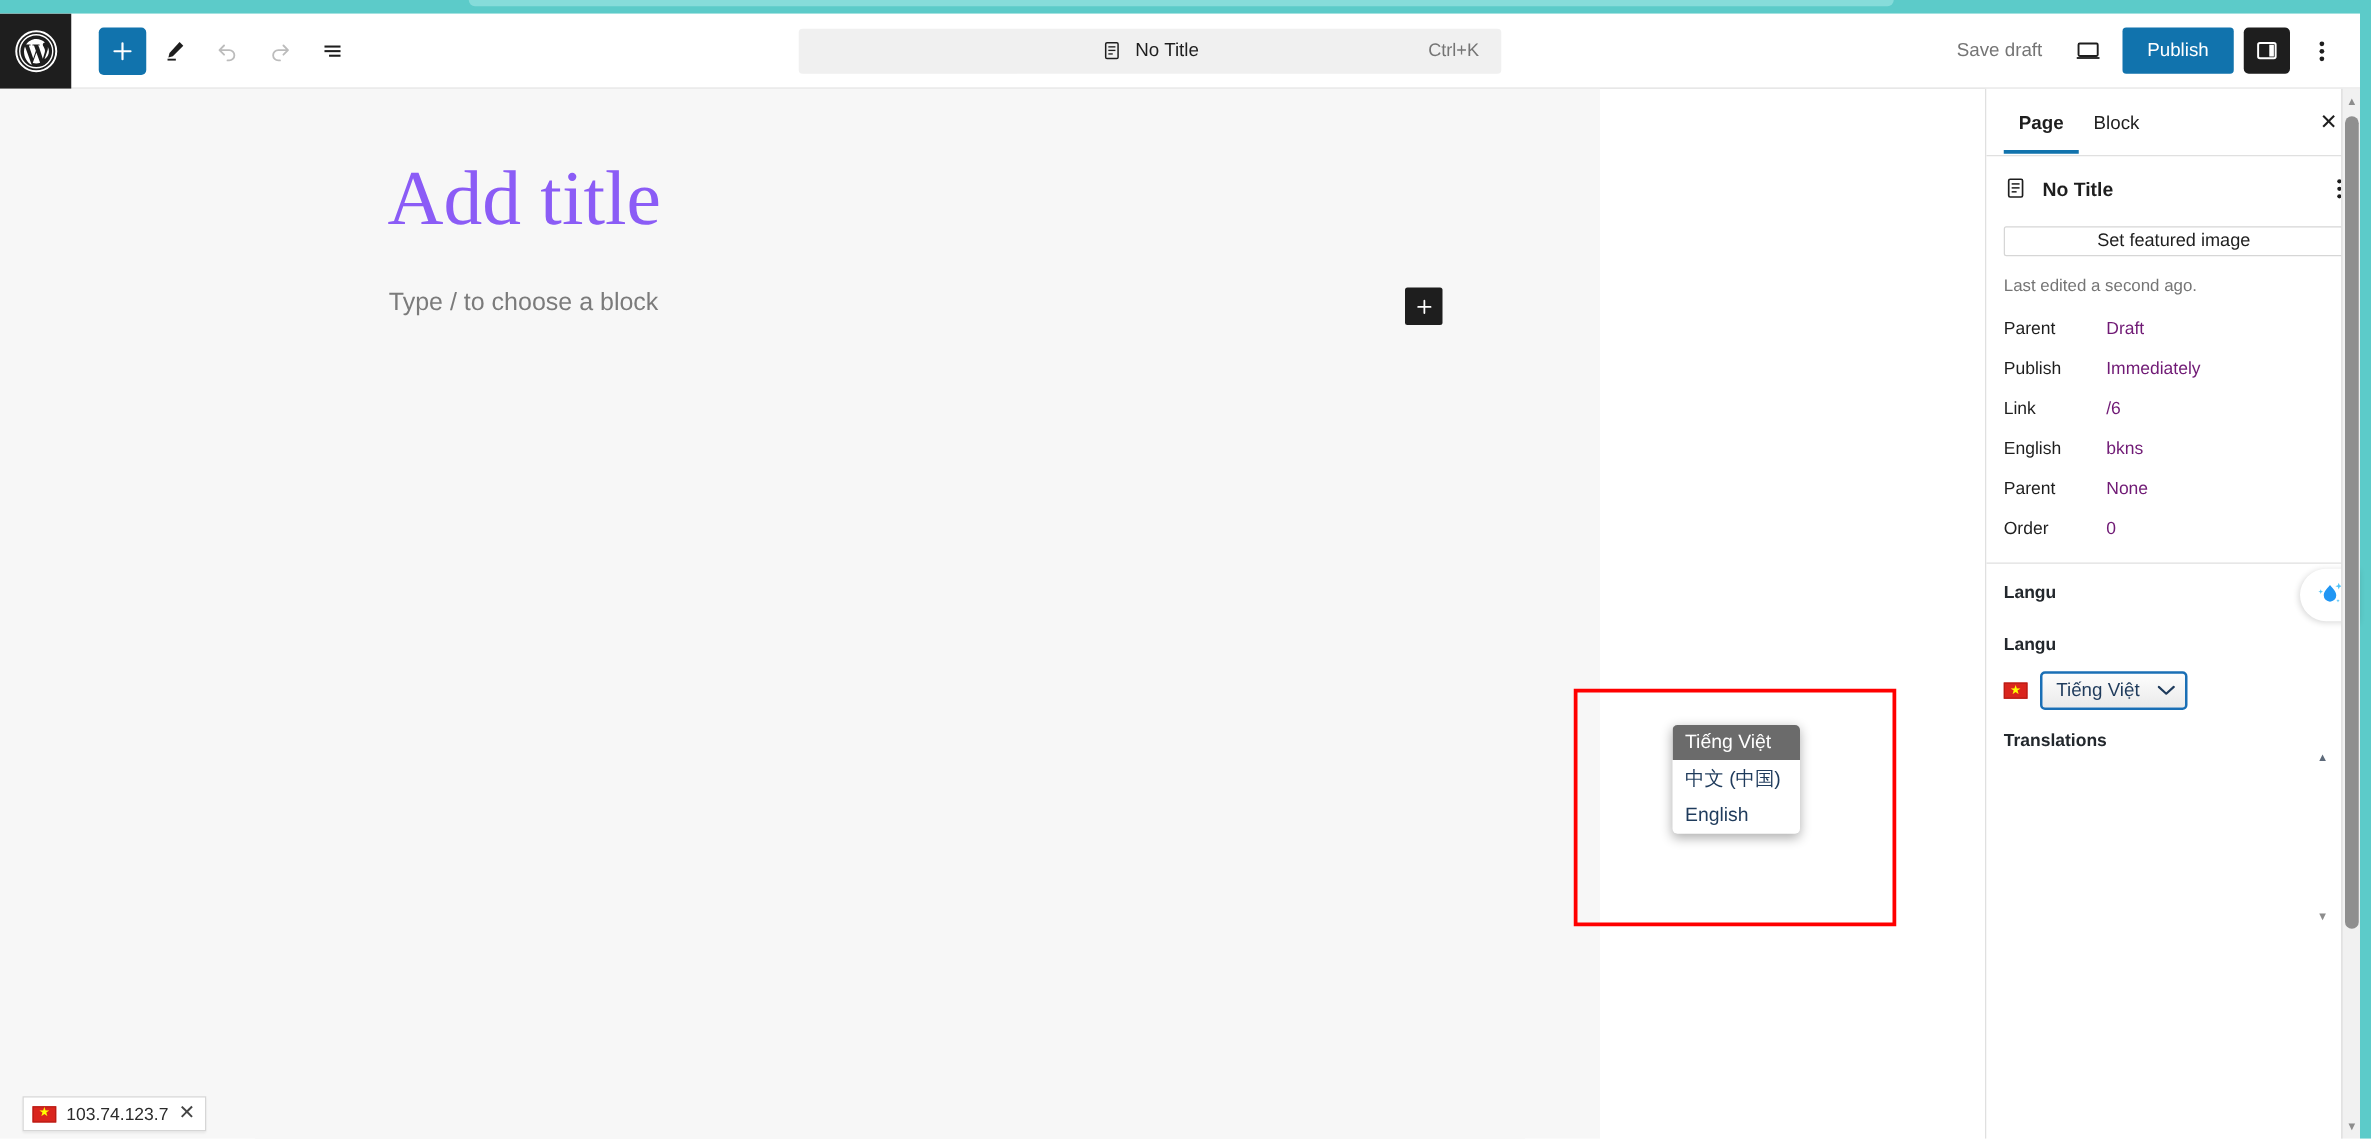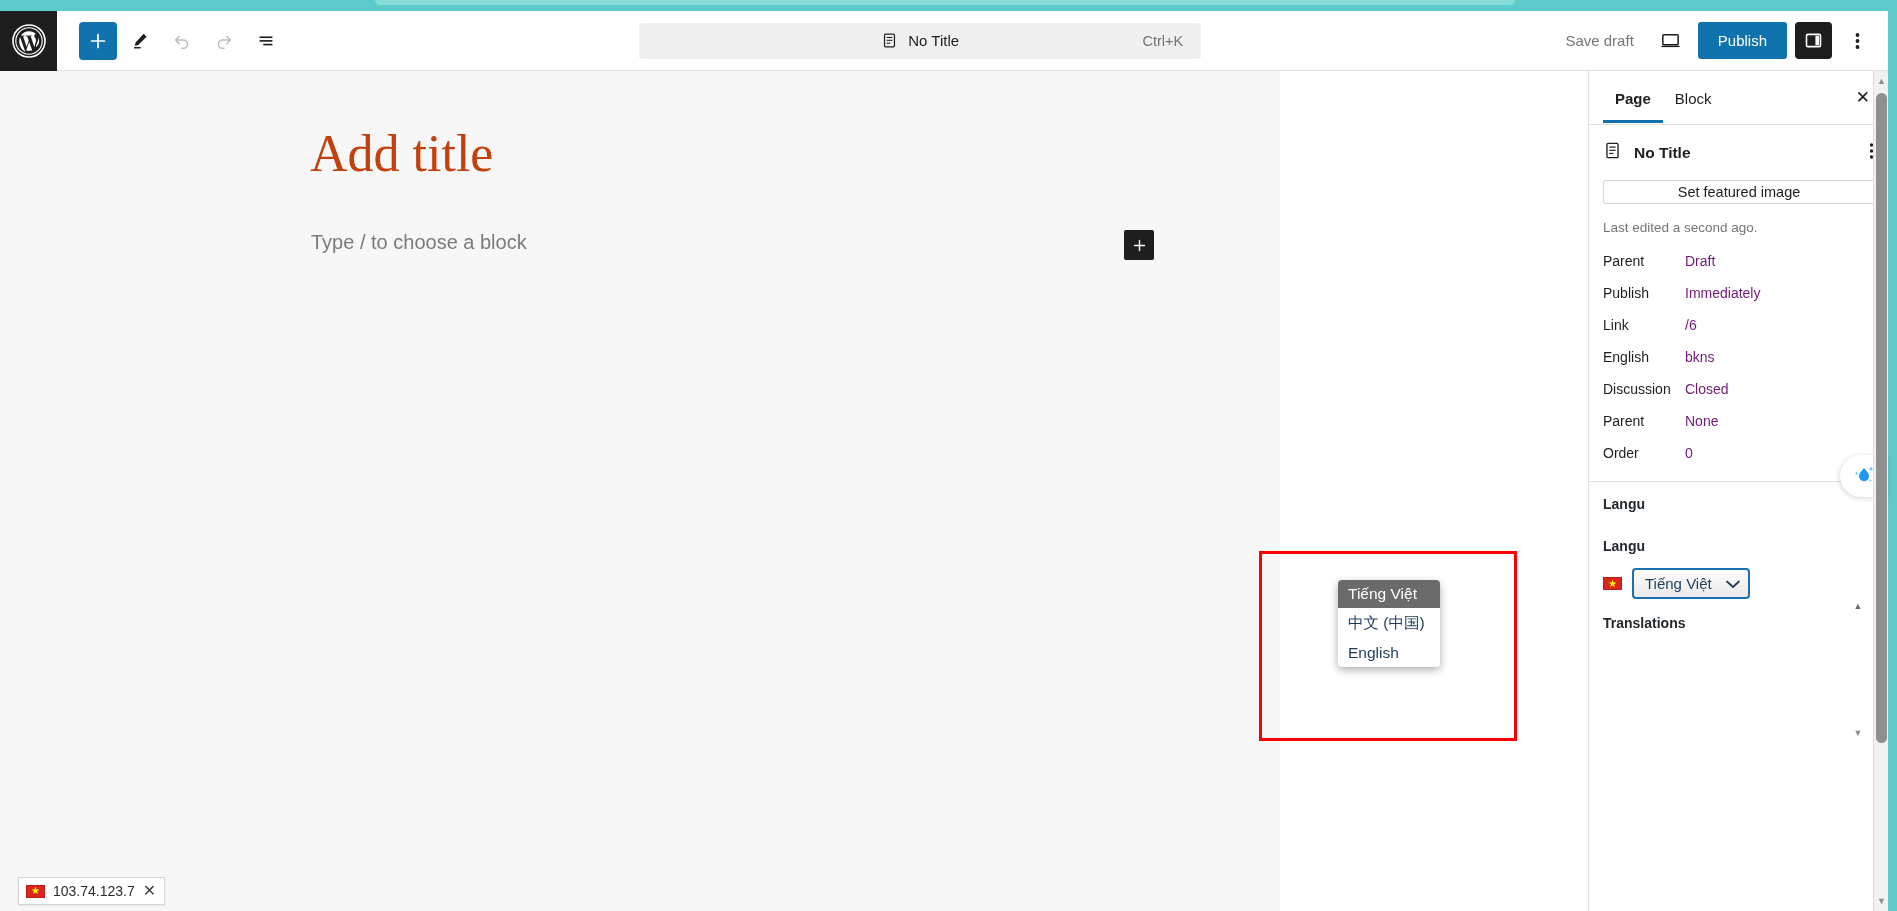--- a/index.html
+++ b/index.html
@@ -71,21 +71,21 @@
   .kebab { width: 34px; height: 37px; display: flex; align-items: center;
     justify-content: center; cursor: pointer; }
 
   
   .canvas {
     position: absolute; top: 71px; left: 0; width: 1280px; height: 840px;
     background: #f7f7f7;
   }
   .post-title {
     position: absolute; left: 310px; top: 54px;
-    font-family: "Liberation Serif", serif; font-size: 52px; color: #c2410c;
+    font-family: "Liberation Serif", serif; font-size: 62px; color: #8b5cf6;
     line-height: 1.1; cursor: text;
   }
   .block-placeholder {
     position: absolute; left: 311px; top: 160px;
     font-size: 20px; color: #7b7b7b; cursor: text;
   }
   .block-inserter {
     position: absolute; left: 1124px; top: 159px;
     width: 30px; height: 30px; background: #1e1e1e; border-radius: 2px;
     display: flex; align-items: center; justify-content: center; cursor: pointer;
@@ -363,24 +363,20 @@
       <span class="meta-label">Publish</span>
       <span class="meta-value">Immediately</span>
     </div>
     <div class="meta-row">
       <span class="meta-label">Link</span>
       <span class="meta-value">/6</span>
     </div>
     <div class="meta-row">
       <span class="meta-label">English</span>
       <span class="meta-value">bkns</span>
-    </div>
-    <div class="meta-row">
-      <span class="meta-label">Discussion</span>
-      <span class="meta-value">Closed</span>
     </div>
     <div class="meta-row">
       <span class="meta-label">Parent</span>
       <span class="meta-value">None</span>
     </div>
     <div class="meta-row">
       <span class="meta-label">Order</span>
       <span class="meta-value">0</span>
     </div>
 

